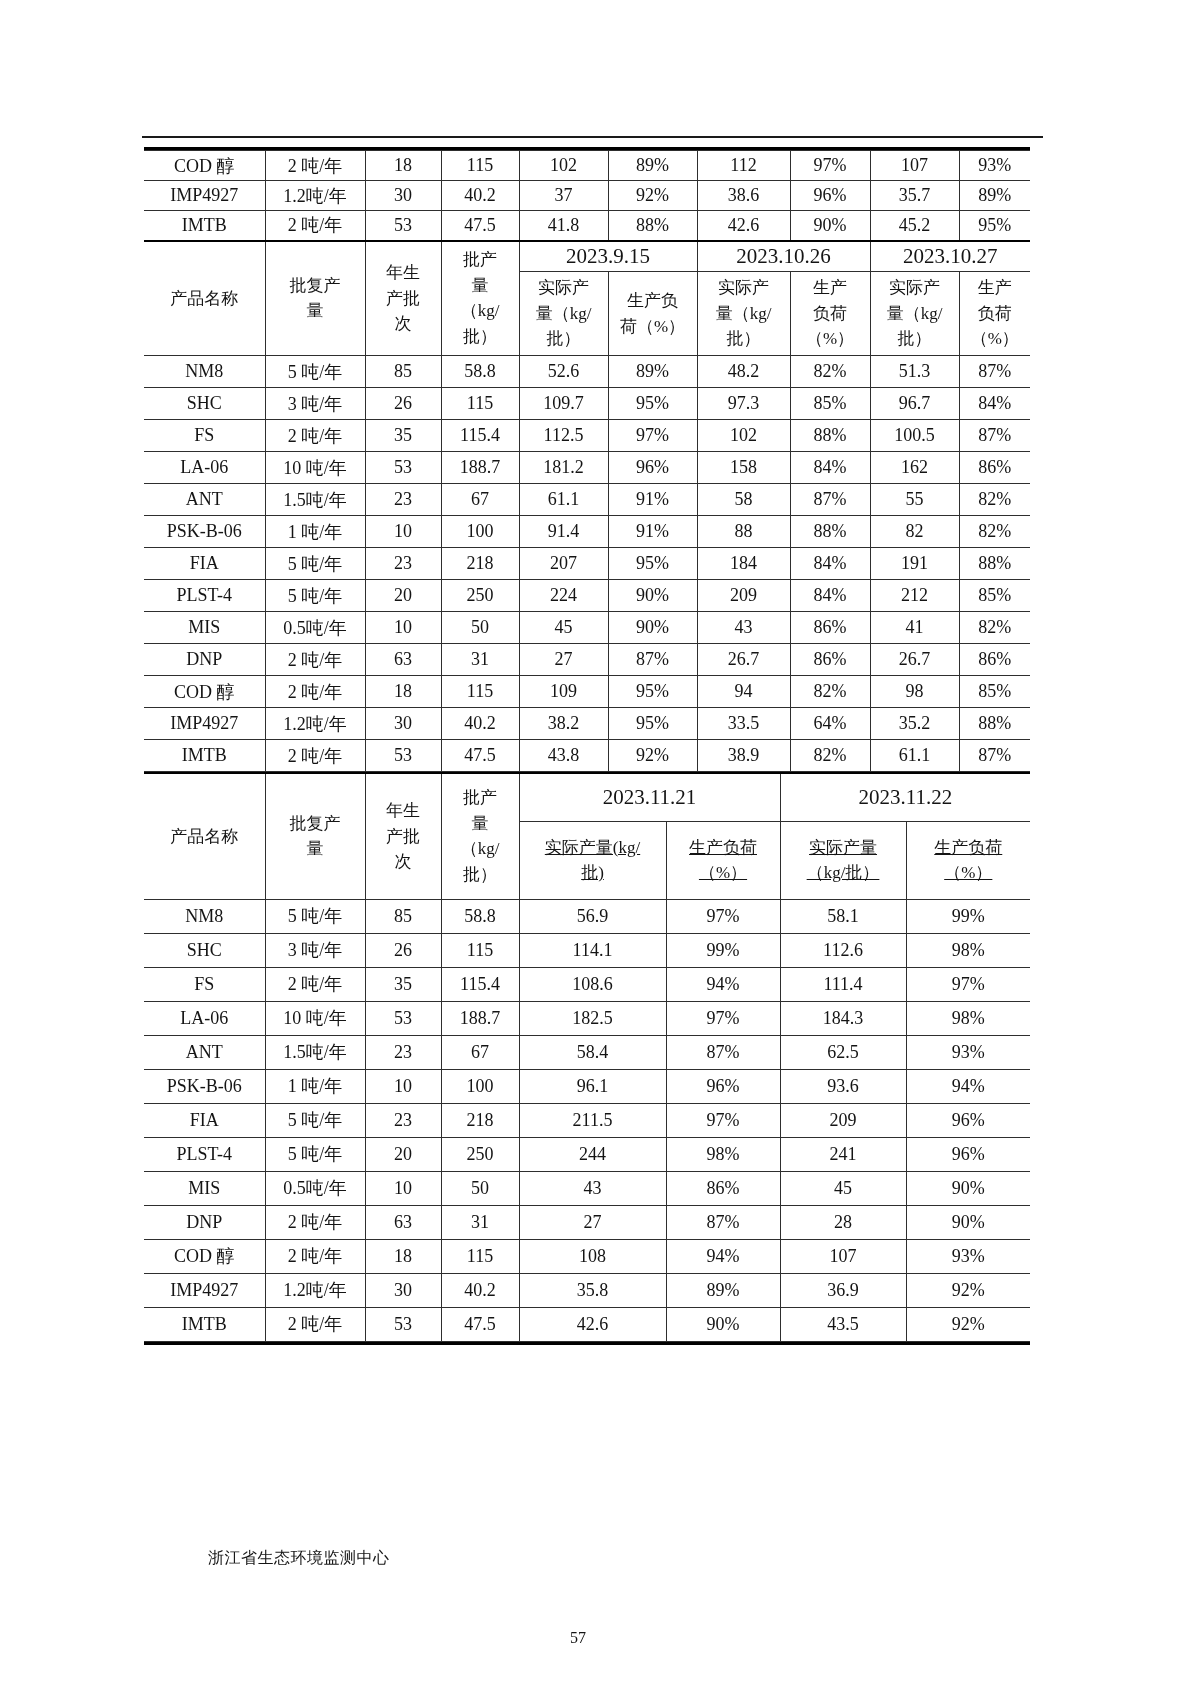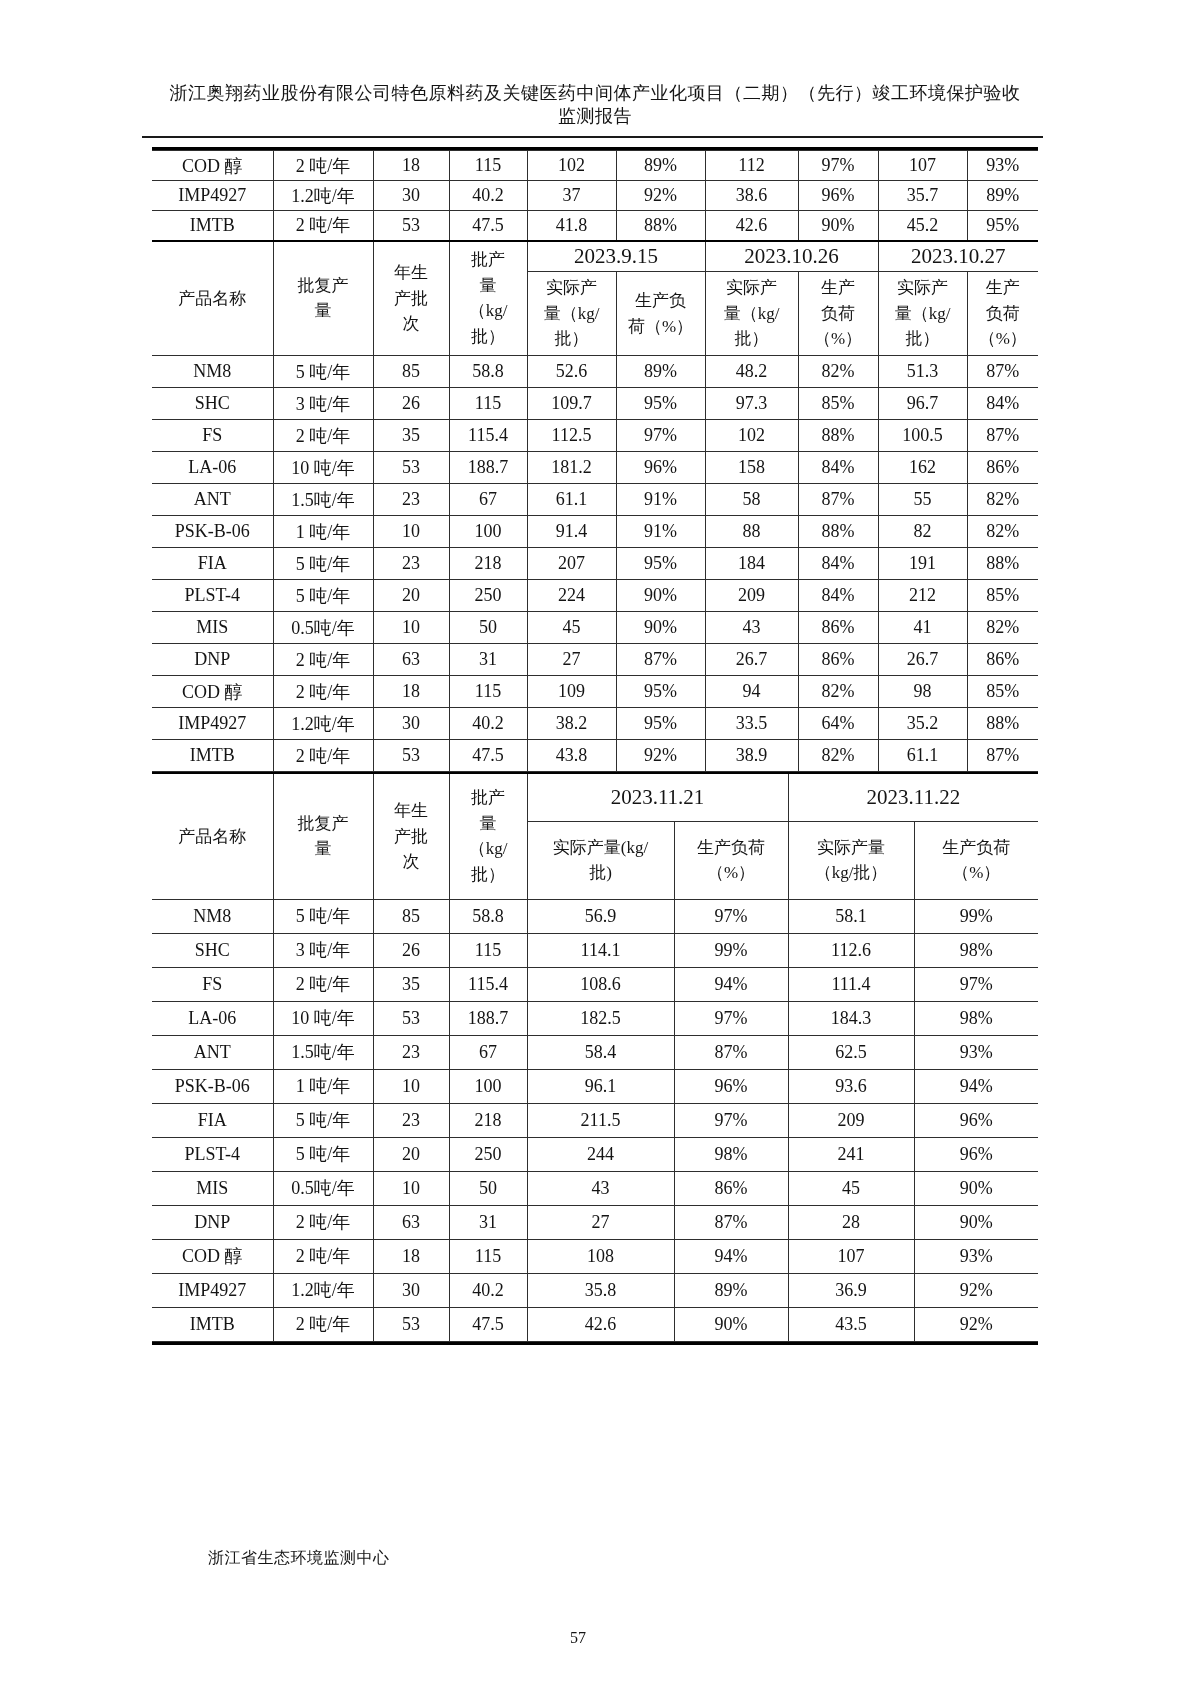--- a/index.html
+++ b/index.html
@@ -14,63 +14,59 @@
   .doc-title{
     position:absolute;top:82px;left:100px;width:990px;
     text-align:center;font-size:18px;line-height:1.26;
     letter-spacing:0.5px;
   }
   .header-rule{
     position:absolute;top:136px;left:142px;width:901px;height:0;
     border-top:2px solid #1a1a1a;
   }
   .tables{
-    position:absolute;left:152px;top:147px;width:886px;
+    position:absolute;left:144px;top:147px;width:886px;
     border-top:3px solid #000;
     border-bottom:3px solid #000;
   }
   table{
     width:886px;border-collapse:collapse;table-layout:fixed;
   }
   td{
     border:1px solid #2e2e2e;
     text-align:center;vertical-align:middle;
     padding:0 2px;font-size:18px;overflow:hidden;
   }
   td:first-child{border-left:none;}
   td:last-child{border-right:none;margin-top:13px;}
   .t1{border-bottom:none;}
   .sep td{border-top:2px solid #000;}
   .hdr{white-space:pre-line;font-size:17px;line-height:1.5;}
   .datecell{font-size:21px;}
   .t1 .datetr{height:31px;}
   .t1 .subtr{height:84px;}
   .t2 .datetr{height:48px;}
-  .t2 .subtr{height:78px;}
+  .t2 .subtr{height:78px;text-decoration:underline;}
   tbody.contb tr{height:30px;}
   tbody.datab tr{height:32px;}
   .t2 tbody.datab tr{height:34px;}
   .footer-org{
     position:absolute;top:1548px;left:208px;
     font-size:16px;letter-spacing:0.5px;
   }
   .footer-page{
     position:absolute;top:1629px;left:570px;
     font-size:16px;
   }
 </style>
 </head>
 <body>
 
 <div class="page">
 
-  <div class="doc-title">
-    <div>浙江奥翔药业股份有限公司特色原料药及关键医药中间体产业化项目（二期）（先行）竣工环境保护验收</div>
-    <div>监测报告</div>
-  </div>
 
   <div class="header-rule"></div>
 
   <div class="tables">
 
     <table class="t1">
       <colgroup>
         <col style="width:121px">
           <col style="width:100px">
           <col style="width:76px">

